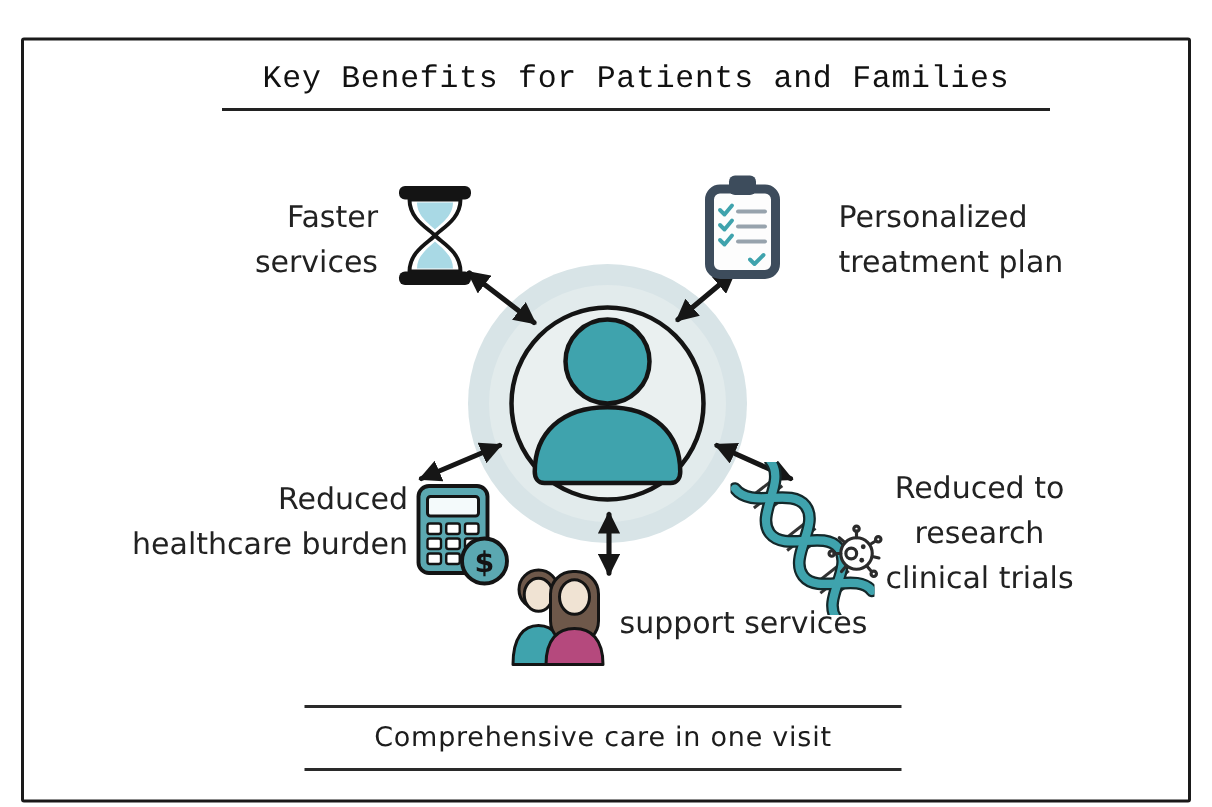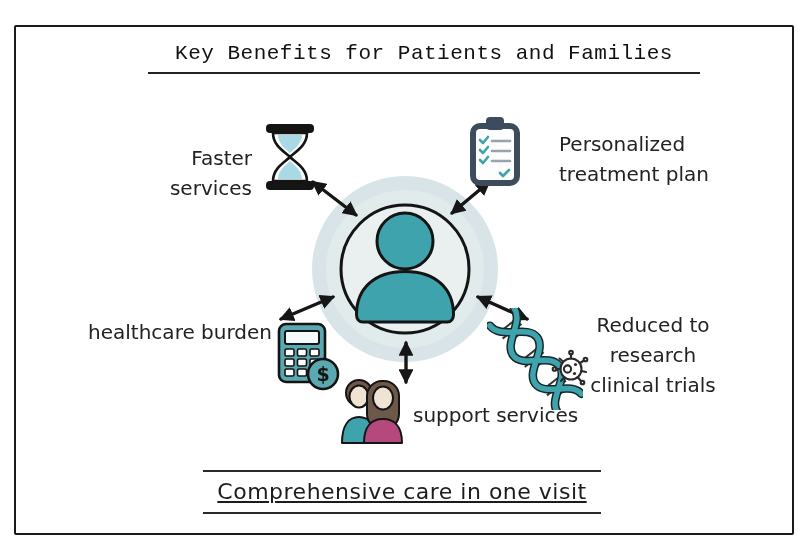--- a/index.html
+++ b/index.html
@@ -20,21 +20,21 @@
   .canvas{position:absolute;left:0;top:0;width:808px;height:538px;}
   .icon{position:absolute;}
   .label{position:absolute;font-size:20px;line-height:30px;color:#222;}
   .label span{display:block;}
   .lbl-right{text-align:right;}
   .lbl-left{text-align:left;}
   .lbl-center{text-align:center;}
   .footer{
     position:absolute;left:203px;top:458px;width:398px;height:40px;
     border-top:2px solid #2a2a2a;border-bottom:2px solid #2a2a2a;
-    text-align:center;line-height:40px;font-size:22px;letter-spacing:.5px;color:#1c1c1c;text-decoration:underline;
+    text-align:center;line-height:40px;font-size:18px;letter-spacing:.5px;color:#1c1c1c;
   }
 </style>
 </head>
 <body>
 
 <div id="stage">
 
   <div class="frame"></div>
 
   <div class="title">Key Benefits for Patients and Families</div>
@@ -168,31 +168,32 @@
         <circle cx="22" cy="16" r="13" fill="#6E584A"></circle>
         <ellipse cx="22" cy="19.5" rx="9.5" ry="11" fill="#F0E3D3"></ellipse>
         <path d="M5 66 C5 48 12 40 22 40 C32 40 39 48 39 66 Z" fill="#3FA3AD"></path>
         <rect x="30" y="4" width="32" height="48" rx="15" fill="#6E584A"></rect>
         <ellipse cx="46" cy="21" rx="10" ry="11.5" fill="#F0E3D3"></ellipse>
         <path d="M27 66 C27 49 35 42 46 42 C57 42 65 49 65 66 Z" fill="#B5497D"></path>
       </g>
     </svg>
   </div>
 
-  <div class="label lbl-right" style="left:100px;top:131px;width:152px;">
+  <div class="label lbl-right" style="left:100px;top:117px;width:152px;">
     <span>Faster</span>
     <span>services</span>
   </div>
 
   <div class="label lbl-left" style="left:559px;top:117px;width:190px;">
     <span>Personalized</span>
     <span>treatment plan</span>
   </div>
 
   <div class="label lbl-right" style="left:78px;top:305px;width:194px;">
+    <span>Reduced</span>
     <span>healthcare burden</span>
   </div>
 
   <div class="label lbl-center" style="left:578px;top:298px;width:150px;">
     <span>Reduced to</span>
     <span>research</span>
     <span>clinical trials</span>
   </div>
 
   <div class="label lbl-left" style="left:413px;top:388px;width:190px;">

